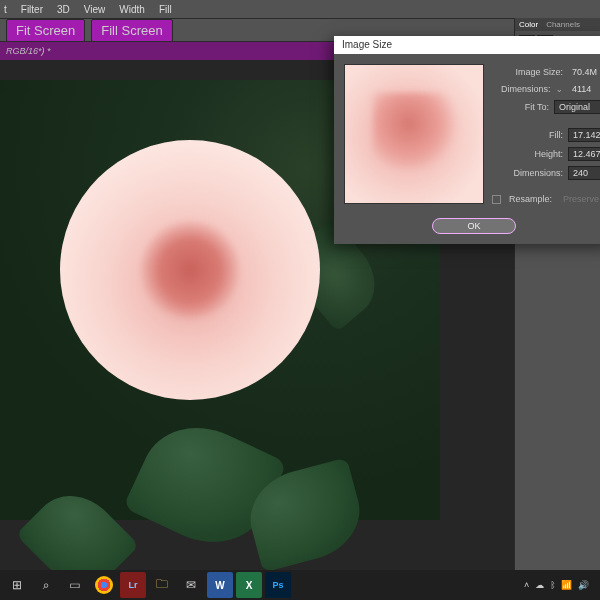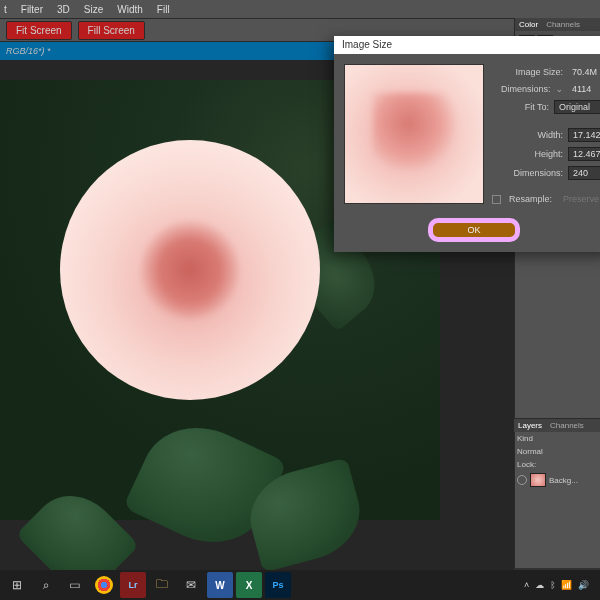--- a/index.html
+++ b/index.html
@@ -1,33 +1,33 @@
 <!DOCTYPE html>
 <html><head>
 <meta charset="utf-8">
 <style>
 *{margin:0;padding:0;box-sizing:border-box;font-family:"Segoe UI",Tahoma,sans-serif;-webkit-font-smoothing:antialiased}
 body{width:600px;height:600px;background:#323232;overflow:hidden;position:relative}
 .menubar{height:18px;background:#535353;display:flex;align-items:center;padding-left:4px;gap:14px;font-size:10px;color:#ddd}
 .menubar span{cursor:default}
 .toolstrip{height:24px;background:#535353;border-top:1px solid #2a2a2a;border-bottom:1px solid #2a2a2a;display:flex;align-items:center;padding-left:6px;gap:6px}
-.toolbtn{background:#b91c1c;color:#ccc;font-size:10px;padding:3px 9px;border:1px solid #2a2a2a;border-radius:2px}
-.tabbar{height:18px;background:#0369a1;display:flex;align-items:center;padding-left:6px}
+.toolbtn{background:#a21caf;color:#ccc;font-size:13px;padding:3px 9px;border:1px solid #2a2a2a;border-radius:2px}
+.tabbar{height:18px;background:#701a75;display:flex;align-items:center;padding-left:6px}
 .tab{font-size:9px;color:#bbb;font-style:italic}
 .canvas-area{position:absolute;left:0;top:60px;right:86px;bottom:30px;background:#262626;overflow:hidden}
 .canvas{position:absolute;left:0;top:20px;width:440px;height:440px;background:#1a2a1a}
 .rose-bg{width:100%;height:100%;position:relative;background:radial-gradient(circle at 70% 20%,#2a4028 0%,#1c3020 30%,#152818 70%)}
 .rose{position:absolute;left:60px;top:60px;width:260px;height:260px;border-radius:50%;background:radial-gradient(circle at 50% 55%,#d77a73 0%,#e89a93 8%,#f0b8b2 18%,#f5c6c0 30%,#f8d4ce 45%,#fbdfd9 62%,#fde8e3 78%,#feeee9 100%)}
 .rose::before{content:"";position:absolute;inset:30% 30% 30% 30%;border-radius:50%;background:radial-gradient(circle,#c9625b 0%,#d87a73 40%,transparent 70%);filter:blur(2px)}
 .leaf{position:absolute;background:radial-gradient(ellipse at 30% 30%,#3a6042 0%,#254a2c 60%,#1a3820 100%);border-radius:50% 10% 50% 10%}
 .leaf1{left:140px;top:350px;width:130px;height:110px;transform:rotate(25deg)}
 .leaf2{left:250px;top:390px;width:110px;height:90px;transform:rotate(-15deg)}
 .leaf3{left:30px;top:420px;width:95px;height:80px;transform:rotate(45deg)}
 .leaf4{left:300px;top:150px;width:70px;height:90px;transform:rotate(-40deg);background:radial-gradient(ellipse,#355538,#1e3822)}
-.right-panels{position:absolute;right:0;top:18px;width:86px;bottom:32px;background:#535353;border-left:1px solid #2a2a2a}
+.right-panels{position:absolute;right:0;top:18px;width:86px;bottom:26px;background:#535353;border-left:1px solid #2a2a2a}
 .ptab{display:flex;gap:8px;background:#424242;padding:2px 4px;font-size:8px;color:#aaa}
 .ptab .on{color:#fff}
 .swatch-row{display:flex;padding:4px;gap:2px}
 .sw{width:16px;height:16px;border:1px solid #222}
 .layers-area{position:absolute;bottom:0;right:0;width:86px;height:150px;border-top:1px solid #2a2a2a}
 .layer-row{display:flex;align-items:center;padding:2px 3px;gap:3px;font-size:8px;color:#ccc}
 .eye{width:10px;height:10px;border-radius:50%;border:1px solid #999}
 .thumb{width:16px;height:14px;background:radial-gradient(circle,#f5c6c0,#d77a73);border:1px solid #222}
 
 
@@ -36,41 +36,41 @@
 .dlg-body{display:flex;padding:10px 8px 8px 10px;gap:8px}
 .preview{width:140px;height:140px;background:radial-gradient(circle at 45% 50%,#e89a93 0%,#f0b8b2 20%,#f5c6c0 40%,#f8d4ce 60%,#fbdfd9 80%);border:1px solid #333;position:relative;flex-shrink:0}
 .preview::after{content:"";position:absolute;inset:20% 15% 25% 20%;background:radial-gradient(circle at 40% 40%,#d77a73,#e89a93 40%,transparent 70%);filter:blur(3px)}
 .fields{flex:1;display:flex;flex-direction:column;gap:5px;margin-top:2px}
 .frow{display:flex;align-items:center;justify-content:flex-end;gap:5px;white-space:nowrap}
 .flabel{color:#ccc;text-align:center}
 .fval{background:#3a3a3a;border:1px solid #222;color:#ddd;padding:1px 4px;min-width:38px;font-size:9px}
 .fval.ro{background:transparent;border:none}
 .chk{width:9px;height:9px;border:1px solid #888;display:inline-block;margin-right:3px;vertical-align:middle}
 .dlg-footer{padding:6px 10px 10px;display:flex;justify-content:center}
-.okbtn{background:#a16207;border:5px solid #f0abfc;border-radius:10px;color:#eee;padding:2px 34px;font-size:9px}
+.okbtn{background:#737373;border:1px solid #f0abfc;border-radius:10px;color:#eee;padding:2px 34px;font-size:9px}
 
 
 .taskbar{position:absolute;bottom:0;left:0;right:0;height:30px;background:#1f1f1f;display:flex;align-items:center;padding:0 4px;gap:3px}
 .tkicon{width:26px;height:26px;display:flex;align-items:center;justify-content:center;font-size:12px;color:#ccc;border-radius:2px}
 .tkicon.chrome{background:radial-gradient(circle at 50% 50%,#4285f4 25%,#ea4335 25% 50%,#fbbc05 50% 75%,#34a853 75%);border-radius:50%;width:18px;height:18px;margin:4px}
 .tkicon.lr{background:#7f1d1d;color:#7fc4ff;font-size:9px;font-weight:bold}
 .tkicon.ps{background:#001e36;color:#31a8ff;font-size:9px;font-weight:bold}
 .tkicon.word{background:#2b579a;color:#fff;font-size:10px;font-weight:bold}
 .tkicon.xl{background:#217346;color:#fff;font-size:10px;font-weight:bold}
 .tkicon.folder{color:#ffd86b}
 .tray{margin-left:auto;display:flex;gap:6px;font-size:9px;color:#ccc;align-items:center;padding-right:6px}
 </style>
 </head>
 <body>
 
 <div class="menubar">
   <span>t</span>
   <span>Filter</span>
   <span>3D</span>
-  <span>Size</span>
+  <span>View</span>
   <span>Width</span>
   <span>Fill</span>
 </div>
 
 <div class="toolstrip">
   <div class="toolbtn">Fit Screen</div>
   <div class="toolbtn">Fill Screen</div>
 </div>
 
 <div class="tabbar">
@@ -92,40 +92,20 @@
 <div class="right-panels">
   <div class="ptab">
     <span class="on">Color</span>
     <span>Channels</span>
   </div>
   <div class="swatch-row">
     <div class="sw" style="background:#1a2a3a"></div>
     <div class="sw" style="background:linear-gradient(90deg,#8ab4d8,#fff)"></div>
   </div>
   <div style="height:260px"></div>
-  <div class="layers-area">
-    <div class="ptab">
-      <span class="on">Layers</span>
-      <span>Channels</span>
-    </div>
-    <div class="layer-row">
-      <span>Kind</span>
-    </div>
-    <div class="layer-row">
-        <span>Normal</span>
-      </div>
-    <div class="layer-row">
-        <span>Lock:</span>
-      </div>
-    <div class="layer-row">
-      <span class="eye"></span>
-      <span class="thumb"></span>
-      <span>Backg...</span>
-    </div>
-  </div>
 </div>
 
 <div class="dialog">
   <div class="dlg-title">Image Size</div>
   <div class="dlg-body">
     <div class="preview"></div>
     <div class="fields">
       <div class="frow">
           <span class="flabel">Image Size:</span>
           <span class="fval ro">70.4M</span>
@@ -134,21 +114,21 @@
           <span class="flabel">Dimensions:</span>
           <span style="color:#aaa">⌄</span>
           <span class="fval ro">4114</span>
         </div>
       <div class="frow">
           <span class="flabel">Fit To:</span>
           <span class="fval" style="min-width:52px">Original</span>
         </div>
       <div style="height:4px"></div>
       <div class="frow">
-          <span class="flabel">Width:</span>
+          <span class="flabel">Fill:</span>
           <span class="fval">17.142</span>
         </div>
       <div class="frow">
           <span class="flabel">Height:</span>
           <span class="fval">12.467</span>
         </div>
       <div class="frow">
           <span class="flabel">Dimensions:</span>
           <span class="fval">240</span>
         </div>

